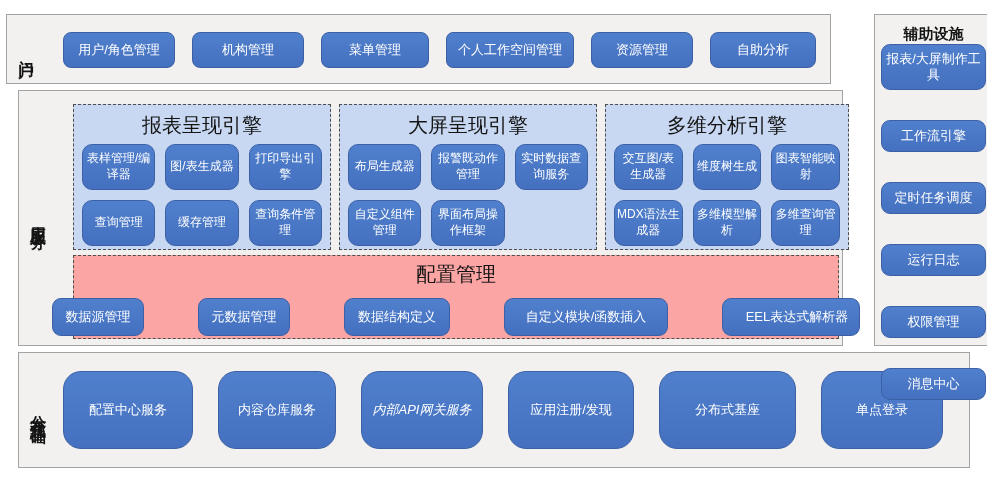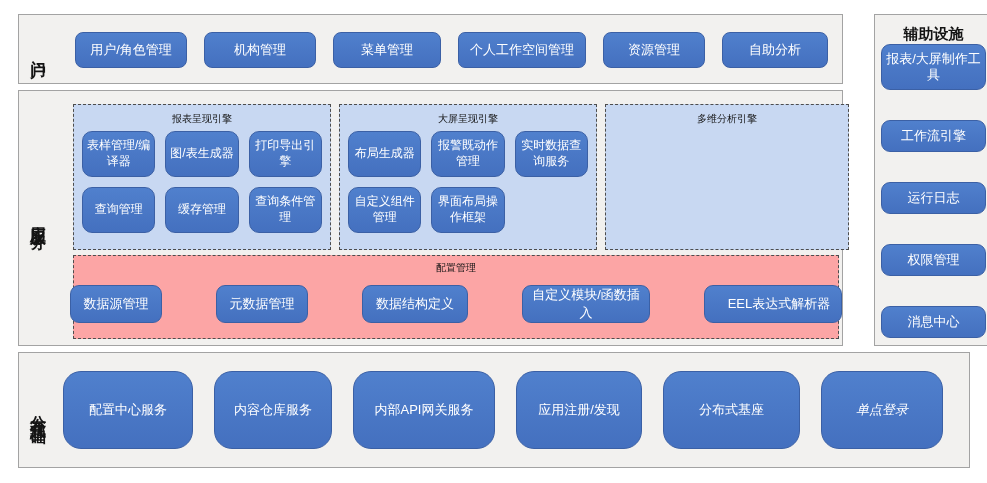--- a/index.html
+++ b/index.html
@@ -1,20 +1,20 @@
 <!DOCTYPE html>
 <html><head>
 <meta charset="utf-8">
 <style>
   html,body { margin:0; padding:0; background:#ffffff; }
   body { font-family:"Liberation Sans","DejaVu Sans",sans-serif; }
   .canvas { position:relative; width:987px; height:483px; background:#ffffff; overflow:hidden; }
 
   .panel { position:absolute; background:#f2f1ef; border:1px solid #a3a3a3; box-sizing:border-box; }
-  .portal { left:18px; top:14px;  width:825px; height:70px; }
+  .portal { left:6px; top:14px;  width:825px; height:70px; }
   .app    { left:18px; top:90px;  width:825px; height:256px; }
   .dist   { left:18px; top:352px; width:952px; height:116px; }
   .aux    { left:874px; top:14px; width:119px; height:332px; }
 
   .vlabel {
     position:absolute; left:11px; top:50%; transform:translateY(-50%);
     writing-mode:vertical-rl; text-orientation:upright;
     font-weight:bold; font-size:16px; color:#141414; letter-spacing:3px; line-height:1;
   }
 
@@ -36,47 +36,47 @@
   .portal .btn:nth-child(5){ width:102px; }
   .portal .btn:nth-child(6){ width:106px; }
 
   
   .engines { position:absolute; left:54px; top:13px; display:flex; gap:8px; }
   .engine {
     width:258px; height:146px; box-sizing:border-box;
     background:#c8d8f2; border:1px dashed #4d4d4d; padding:2px 8px;
   }
   .engine:nth-child(3){ width:244px; }
-  .engine-title { text-align:center; font-size:10px; color:#141414; padding:5px 0 5px; }
+  .engine-title { text-align:center; font-size:20px; color:#141414; padding:5px 0 5px; }
   .engine-grid { display:grid; grid-template-columns:repeat(3,1fr); gap:10px 10px; }
   .engine-grid .btn { height:46px; font-size:12px; line-height:1.3; border-radius:10px; padding:2px 2px; }
 
   
   .config {
     position:absolute; left:54px; top:164px; width:766px; height:84px; box-sizing:border-box;
     background:#fca5a5; border:1px dashed #4d4d4d;
   }
   .config-row { display:flex; justify-content:center; align-items:center; gap:54px; margin-top:5px; }
   .config-row .btn { height:38px; border-radius:9px; }
   .config-row .btn:nth-child(1){ width:92px; }
   .config-row .btn:nth-child(2){ width:92px; }
   .config-row .btn:nth-child(3){ width:106px; }
-  .config-row .btn:nth-child(4){ width:128px; }
+  .config-row .btn:nth-child(4){ width:164px; }
   .config-row .btn:nth-child(5){ width:138px;padding-left:16px; }
 
   
   .dist-row { position:absolute; left:44px; right:26px; top:50%; transform:translateY(-50%);
               display:flex; justify-content:space-between; align-items:center; }
   .dist-row .btn { height:78px; border-radius:18px; font-size:13px; }
   .dist-row .btn:nth-child(1){ width:130px; }
   .dist-row .btn:nth-child(2){ width:118px; }
-  .dist-row .btn:nth-child(3){ width:142px; }
+  .dist-row .btn:nth-child(3){ width:122px;font-style:italic; }
   .dist-row .btn:nth-child(4){ width:126px; }
   .dist-row .btn:nth-child(5){ width:137px; }
-  .dist-row .btn:nth-child(6){ width:122px;font-style:italic; }
+  .dist-row .btn:nth-child(6){ width:122px; }
 
   
   .aux-title { text-align:center; font-weight:bold; font-size:15px; color:#141414; margin-top:10px; }
   .aux-col { display:flex; flex-direction:column; align-items:center; gap:30px; }
   .aux-col .btn { width:105px; height:32px; border-radius:9px; line-height:1.25; }
   .aux-col .btn:nth-child(1){ height:46px; }
 </style>
 </head>
 <body>
 
@@ -116,20 +116,28 @@
           <div class="btn">布局生成器</div>
           <div class="btn">报警既动作管理</div>
           <div class="btn">实时数据查询服务</div>
           <div class="btn">自定义组件管理</div>
           <div class="btn">界面布局操作框架</div>
         </div>
       </div>
 
       <div class="engine">
         <div class="engine-title">多维分析引擎</div>
+        <div class="engine-grid">
+          <div class="btn">交互图/表生成器</div>
+          <div class="btn">维度树生成</div>
+          <div class="btn">图表智能映射</div>
+          <div class="btn">MDX语法生成器</div>
+          <div class="btn">多维模型解析</div>
+          <div class="btn">多维查询管理</div>
+        </div>
       </div>
     </div>
 
     <div class="config">
       <div class="engine-title">配置管理</div>
       <div class="config-row">
         <div class="btn">数据源管理</div>
         <div class="btn">元数据管理</div>
         <div class="btn">数据结构定义</div>
         <div class="btn">自定义模块/函数插入</div>
@@ -148,19 +156,20 @@
       <div class="btn">分布式基座</div>
       <div class="btn">单点登录</div>
     </div>
   </section>
 
   <aside class="panel aux">
     <div class="aux-title">辅助设施</div>
     <div class="aux-col">
       <div class="btn">报表/大屏制作工具</div>
       <div class="btn">工作流引擎</div>
+      <div class="btn">定时任务调度</div>
       <div class="btn">运行日志</div>
       <div class="btn">权限管理</div>
       <div class="btn">消息中心</div>
     </div>
   </aside>
 
 </div>
 
 </body></html>

